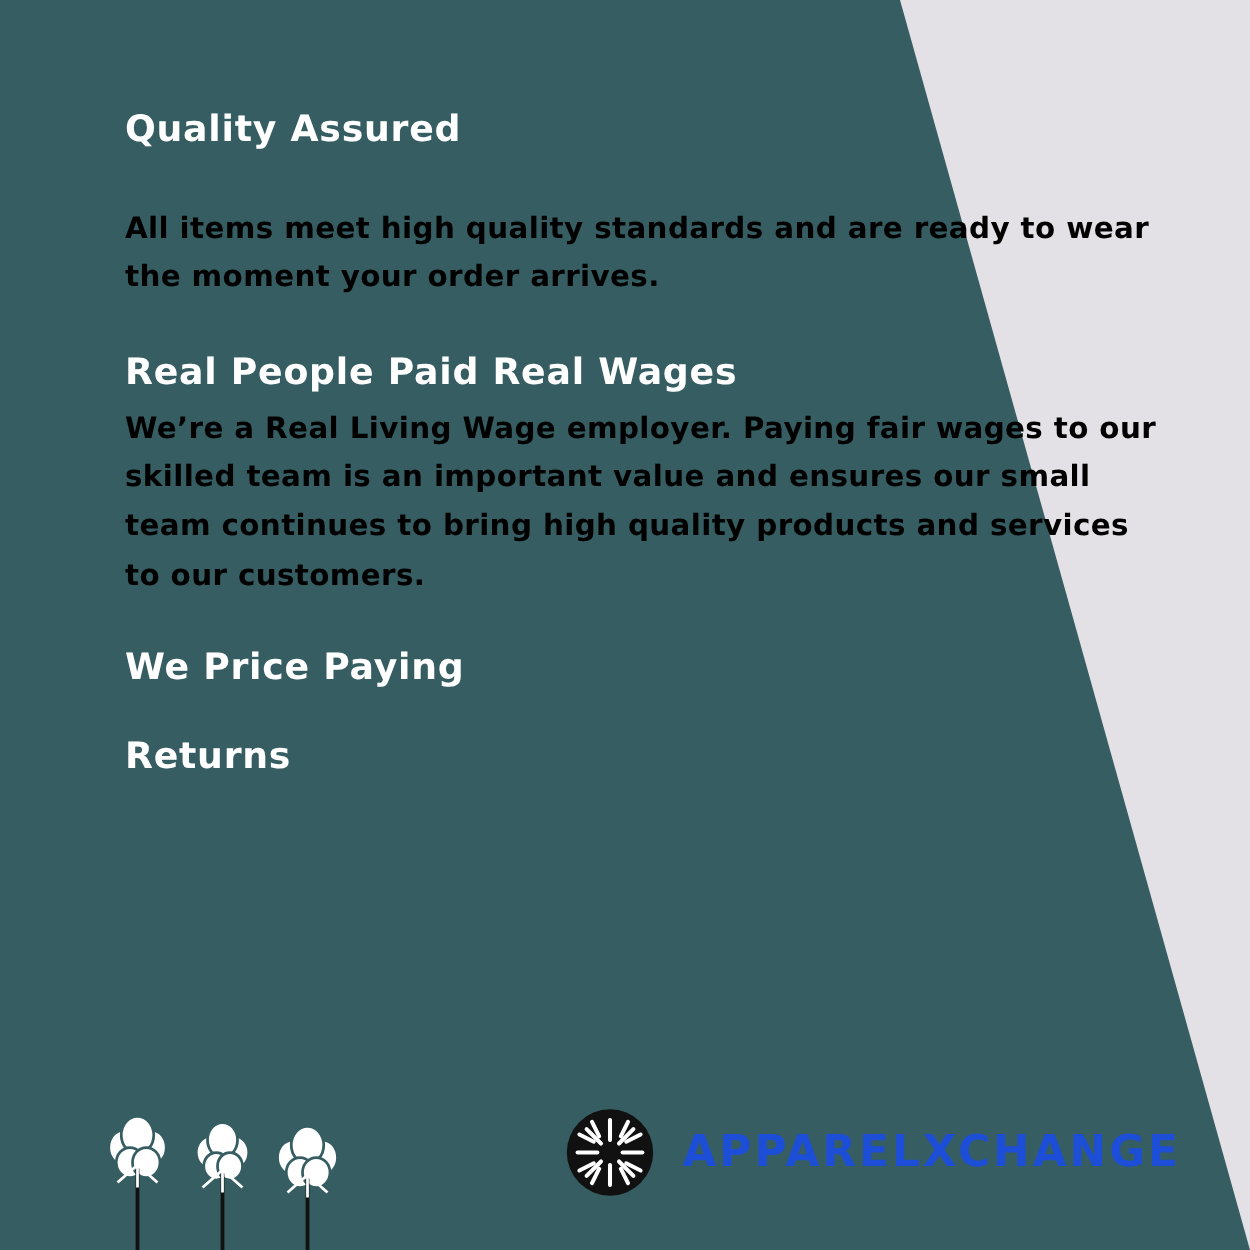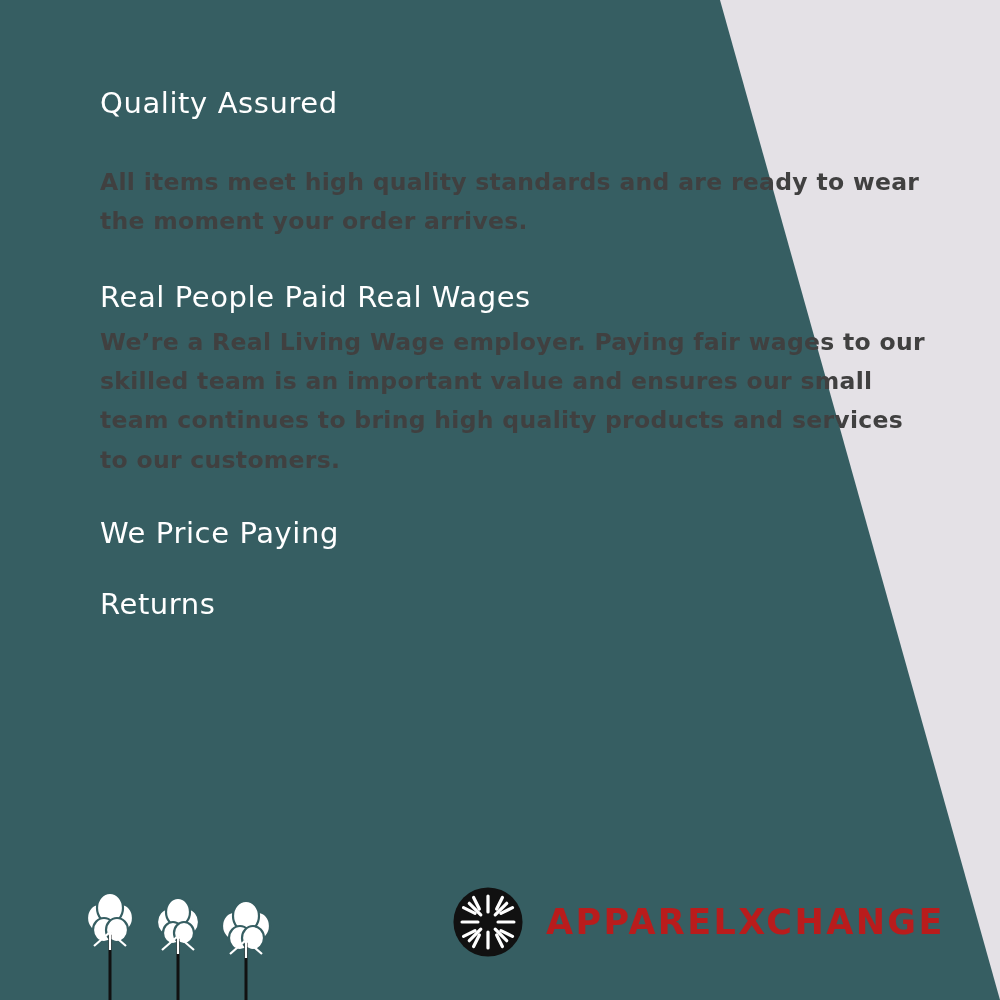--- a/index.html
+++ b/index.html
@@ -35,27 +35,27 @@
     left: 100px;
     top: 86px;
     width: 840px;
   }
   .section { margin-bottom: 26px; }
   .section:last-child { margin-bottom: 15px; }
 
   .heading {
     color: #ffffff;
     font-size: 29px;
-    font-weight: normal;
+    font-weight: bold;
     letter-spacing: 0.6px;
     margin: 0 0 14px 0;
     line-height: 1.2;
   }
   .body-text {
-    color: #404040;
+    color: #000000;
     font-size: 23.5px;
     font-weight: bold;
     letter-spacing: 0.3px;
     line-height: 1.68;
     margin: 0;
     max-width: 830px;
   }
   #sec-quality { margin-bottom: 38px; }
   #sec-quality .heading { margin-bottom: 42px; }
   #sec-wages { margin-bottom: 36px; }
@@ -79,21 +79,21 @@
     display: flex;
     align-items: center;
     gap: 22px;
   }
   #logo-mark {
     width: 72px;
     height: 72px;
     flex: 0 0 auto;
   }
   #logo-word {
-    color: #b91c1c;
+    color: #1d4ed8;
     font-size: 35px;
     font-weight: bold;
     letter-spacing: 2.4px;
     white-space: nowrap;
     font-family: "DejaVu Sans", sans-serif;
   }
 </style>
 </head>
 <body>
 

